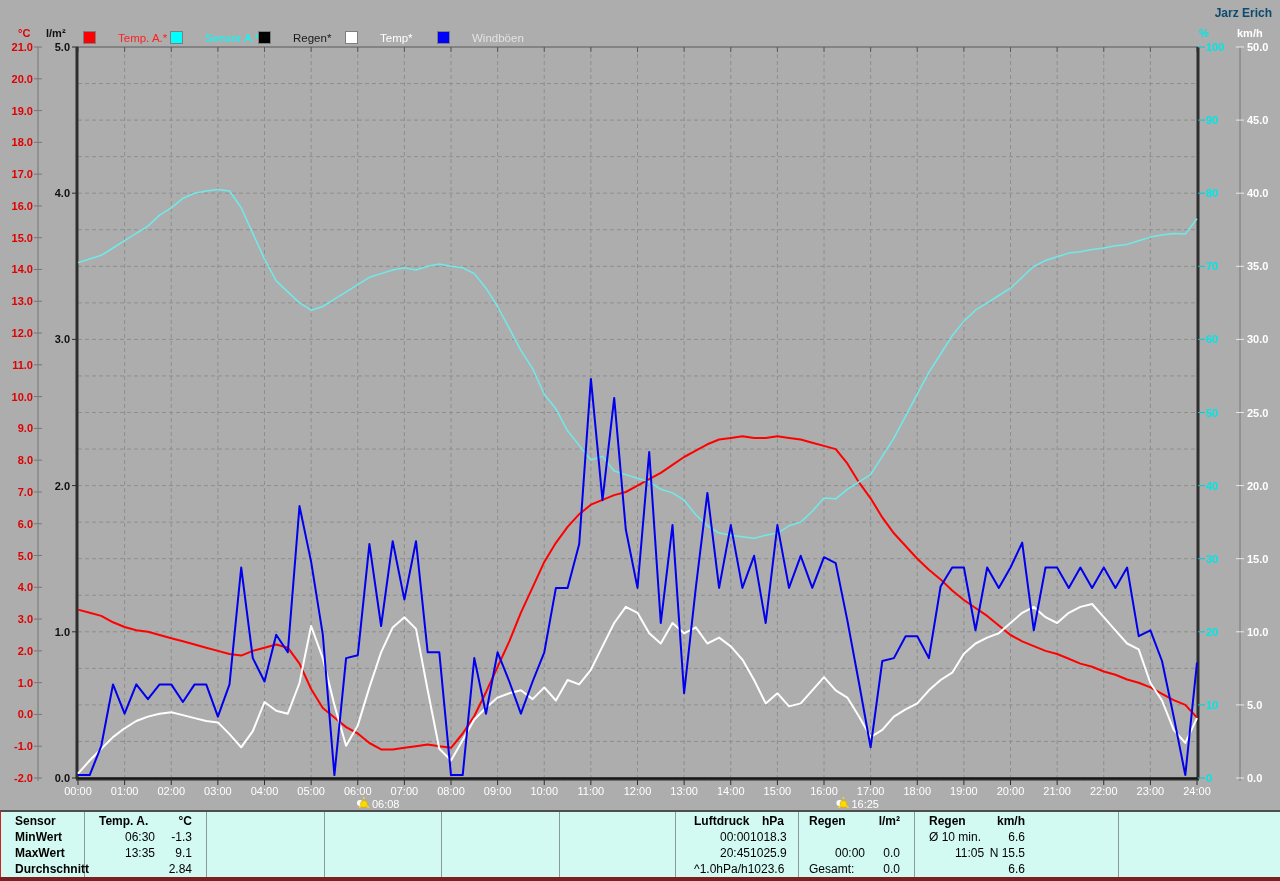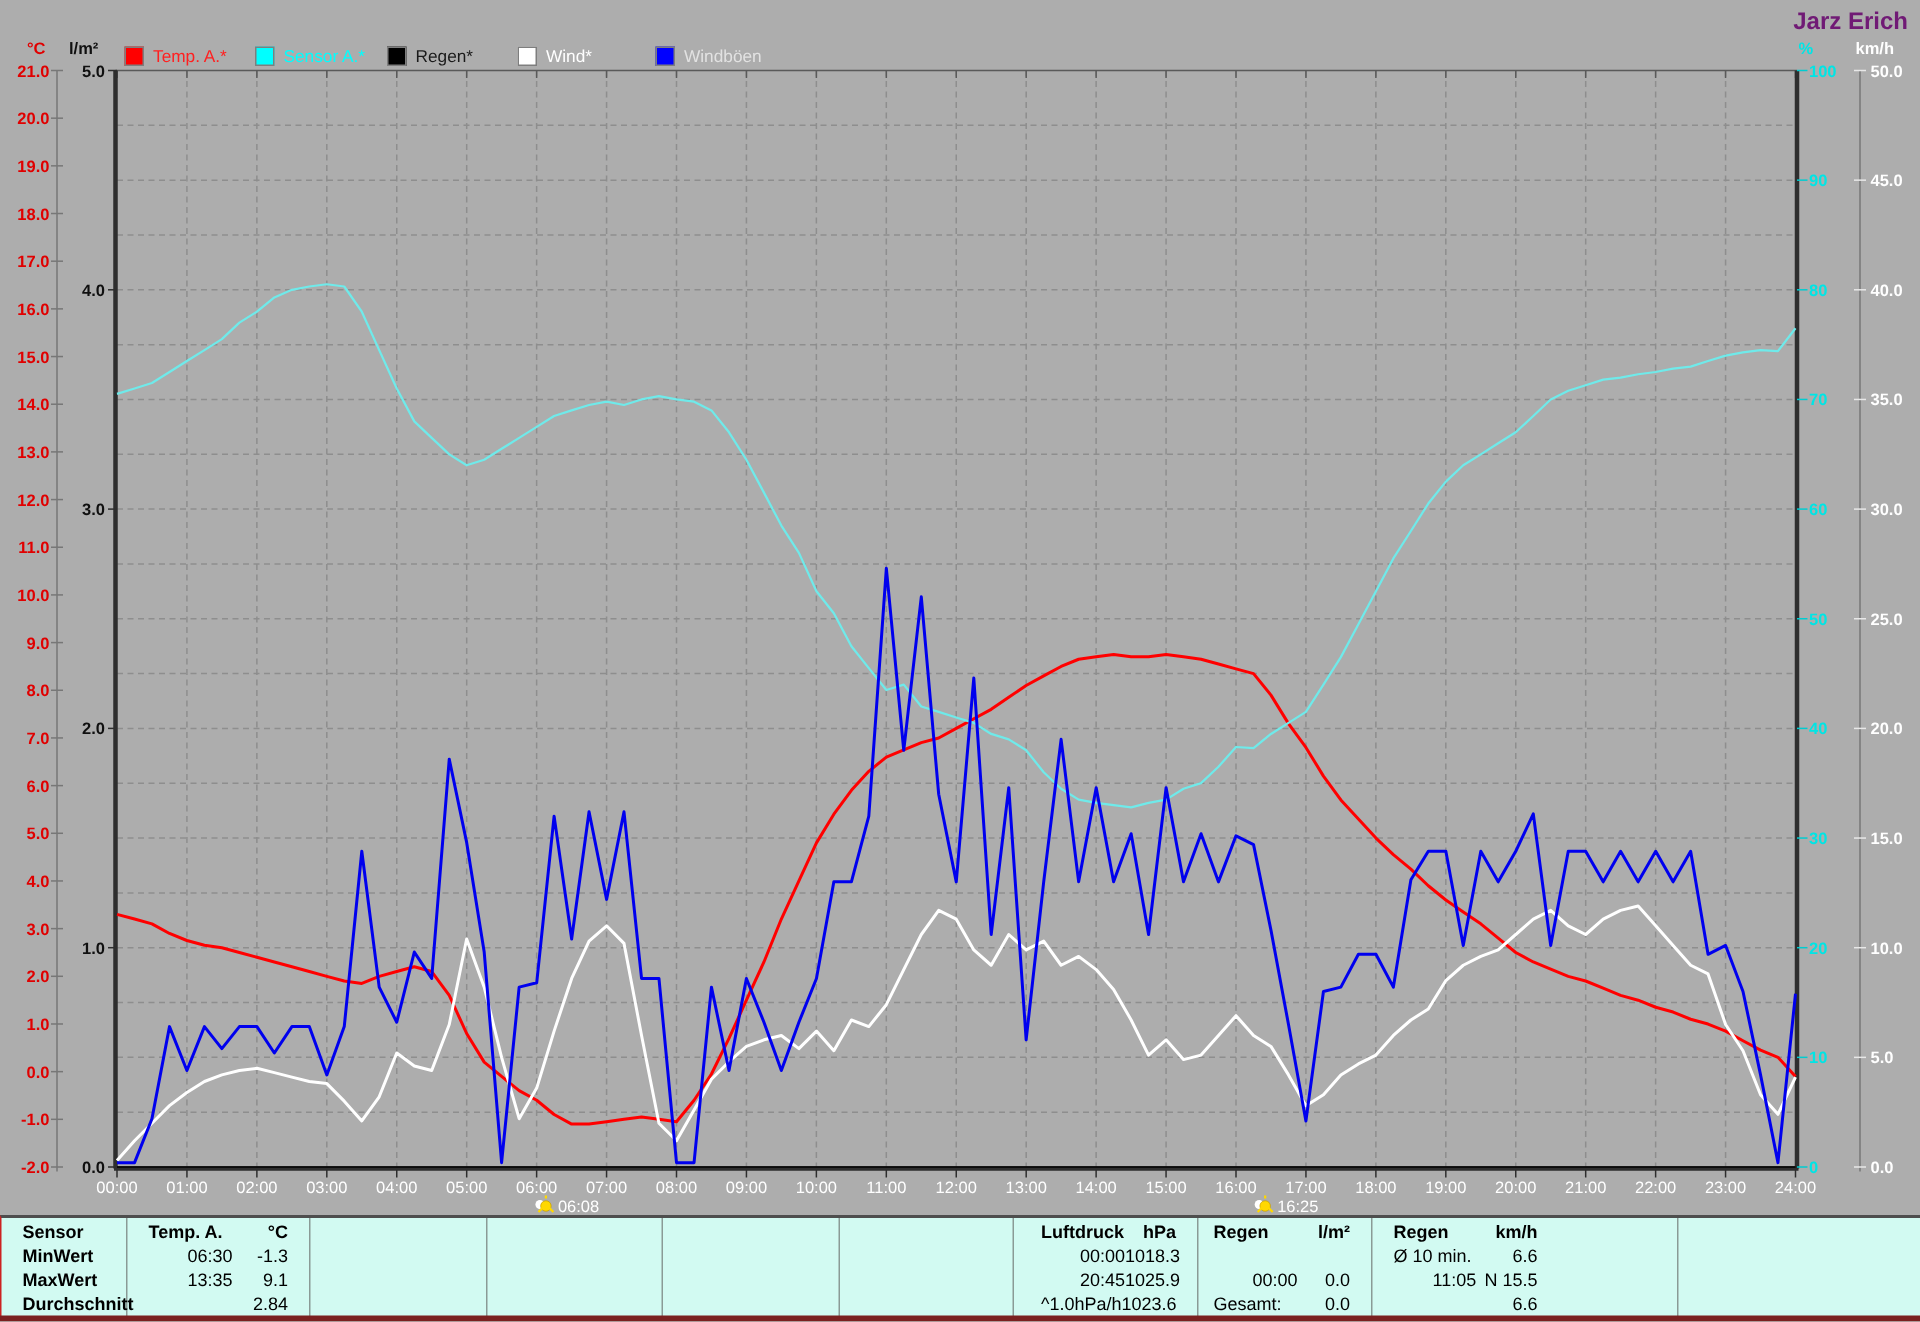--- a/index.html
+++ b/index.html
@@ -1,22 +1,22 @@
 <!DOCTYPE html>
 <html><head>
 <meta charset="utf-8">
 <style>
   html,body{margin:0;padding:0;}
   body{font-family:"Liberation Sans","DejaVu Sans",sans-serif;}
   .win{position:relative;width:1280px;height:881px;background:#adadad;overflow:hidden;}
   .abs{position:absolute;white-space:nowrap;}
   .title{top:6px;left:0;width:100%;text-align:center;color:#ffffff;font-size:14px;}
-  .owner{top:6px;right:8px;color:#701a75;font-size:16px;font-weight:bold;}
+  .owner{top:6px;right:8px;color:#0c4a6e;font-size:12px;font-weight:bold;}
   .axisunit{font-size:11px;font-weight:bold;}
-  .legend-item{top:31px;display:flex;align-items:center;font-size:11.5px;}
+  .legend-item{top:31px;display:flex;align-items:center;font-size:11.5px;gap:16px;}
   .sw{width:11px;height:11px;display:inline-block;margin-right:6px;border:1px solid #7e7e7e;}
   #chartbox{position:absolute;top:0;left:0;}
   
   .stats{position:absolute;top:810px;left:0;width:1280px;height:67px;background:#d2faf2;
          border-top:2px solid #4e4e4e;border-left:1px solid #cc2222;font-size:12px;color:#000;}
   .sec{position:absolute;top:0;height:67px;border-right:1px solid #8a9a96;box-sizing:border-box;padding-top:1px;}
   .sec:last-child{border-right:none;}
   .tr{height:16px;line-height:16px;display:flex;justify-content:space-between;padding:0 14px;}
   .th{font-weight:bold;}
   .c-center{padding-left:26px;}
@@ -290,21 +290,21 @@
   <div class="abs legend-item" style="left:170px">
     <span class="sw" style="background:#00ffff"></span>
     <span style="color:#00ffff">Sensor A.*</span>
   </div>
   <div class="abs legend-item" style="left:258px">
     <span class="sw" style="background:#000000"></span>
     <span style="color:#1a1a1a">Regen*</span>
   </div>
   <div class="abs legend-item" style="left:345px">
     <span class="sw" style="background:#ffffff"></span>
-    <span style="color:#ffffff">Wind*</span>
+    <span style="color:#ffffff">Temp*</span>
   </div>
   <div class="abs legend-item" style="left:437px">
     <span class="sw" style="background:#0000ff"></span>
     <span style="color:#e2e2e2">Windböen</span>
   </div>
 
   <div class="stats">
     <div class="sec" style="left:0;width:84px">
       <div class="tr th">
           <span>Sensor</span>

